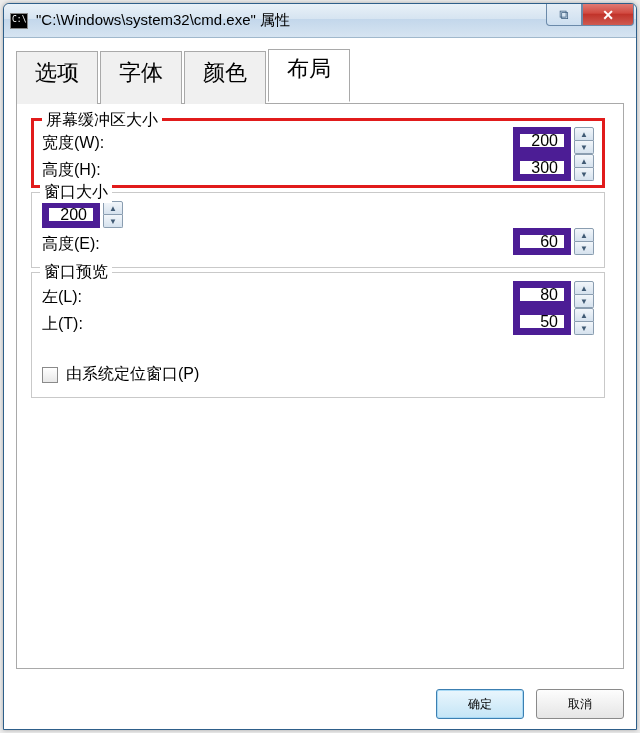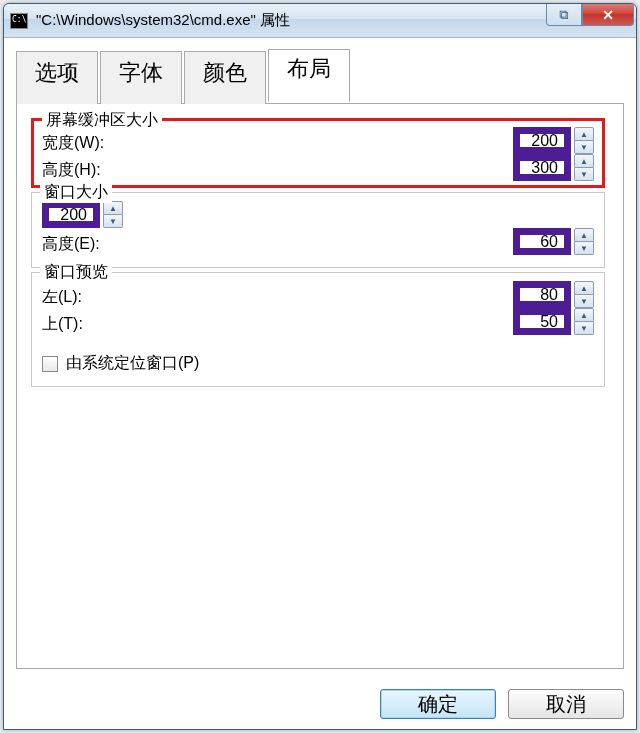--- a/index.html
+++ b/index.html
@@ -179,38 +179,38 @@
     .spin-btn {
       flex:1;
       border:1px solid #8a9db0;
       background:linear-gradient(#f2f6fa,#d6e2ee);
       display:flex;align-items:center;justify-content:center;
       font-size:8px;color:#405a74;
     }
     .spin-btn:first-child{border-radius:2px 2px 0 0;}
     .spin-btn:last-child{border-radius:0 0 2px 2px;border-top:none;}
     .checkbox-row {
-      display:flex;align-items:center;gap:8px;margin-top:18px;font-size:16px;
+      display:flex;align-items:center;gap:8px;margin-top:29px;font-size:16px;
     }
     .cb {
       width:16px;height:16px;border:1px solid #8a8a8a;
       background:linear-gradient(#fff,#e8e8e8);
     }
     .btn-row {
       display:flex;
       justify-content:flex-end;
       gap:12px;
       padding:10px 12px 10px 0;
     }
     .btn {
-      width:116px;height:30px;
+      width:88px;height:30px;
       border:1px solid #8a8a8a;
       border-radius:3px;
       background:linear-gradient(#fdfdfd,#e5e5e5);
-      font-size:20px;
+      font-size:12px;
       font-family:Liberation Sans, sans-serif;
       display:flex;align-items:center;justify-content:center;
     }
     .btn.primary {
       border:1px solid #3c7fb1;
       box-shadow:inset 0 0 0 1px #a7d9f5;
       background:linear-gradient(#eaf6fd,#c4e5f6);
     }
   </style>
 </head>

